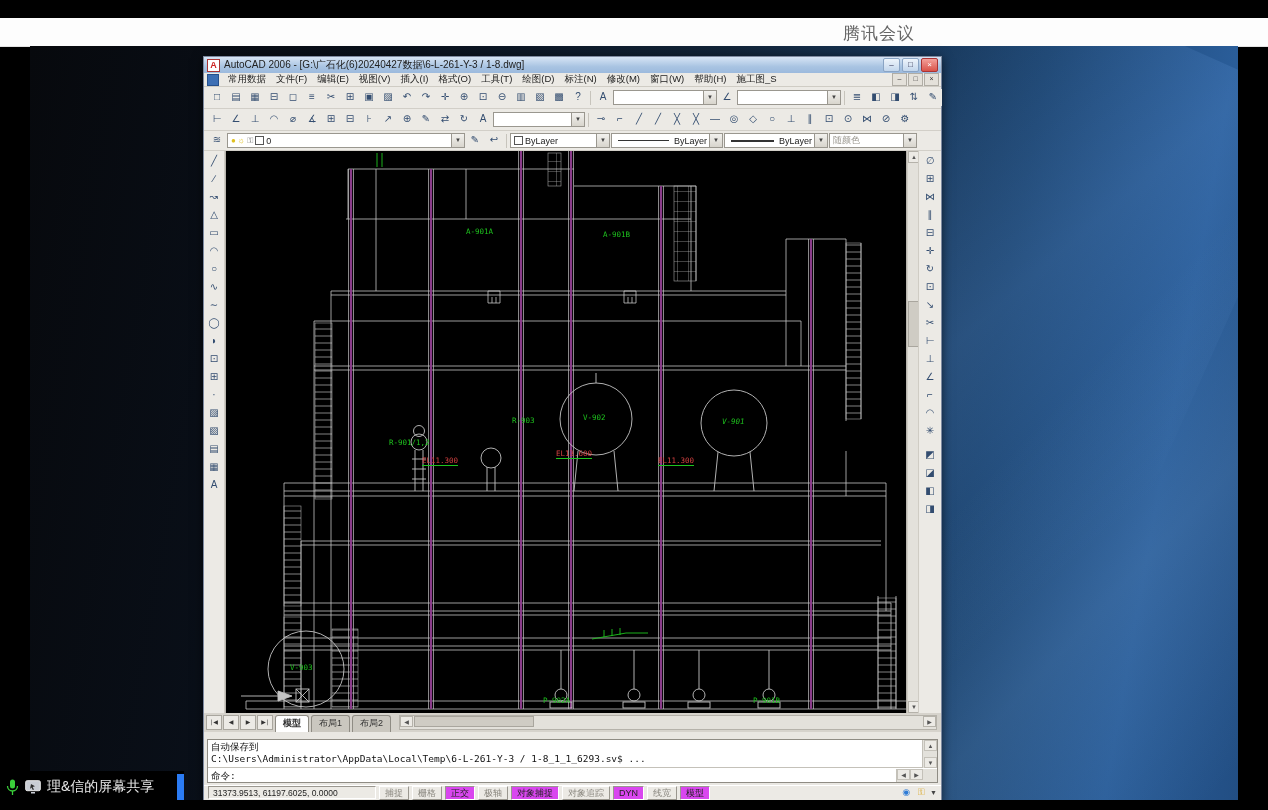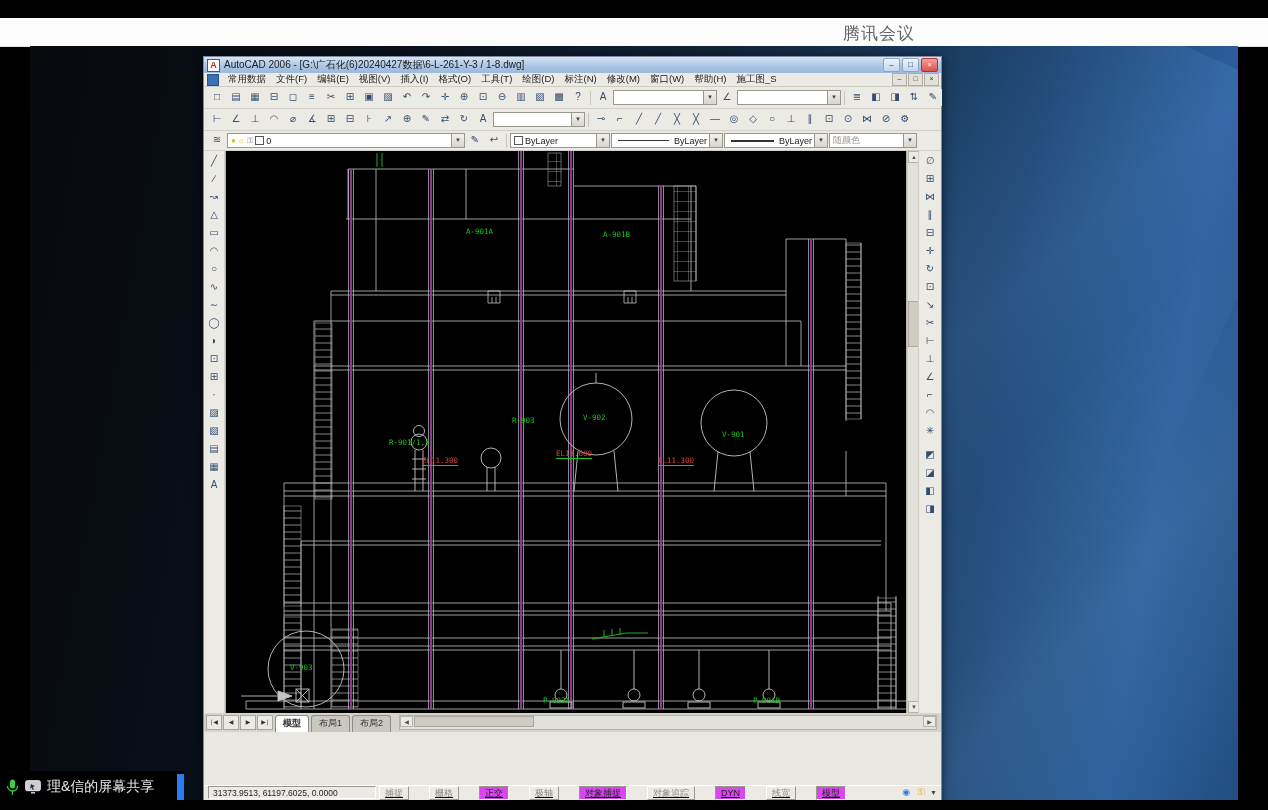--- a/index.html
+++ b/index.html
@@ -356,21 +356,21 @@
         <g stroke="#1ec41e" stroke-width="0.9" fill="none">
           <path d="M151 2V16 M156 2V16 M366 488L400 482L422 482 M378 486V479 M386 485V478 M394 484V477"></path>
         </g>
       </svg>
       <div id="cad-labels">
           <span class="cadlabel green" style="left: 240px; top: 76px;">A-901A</span>
           <span class="cadlabel green" style="left: 377px; top: 79px;">A-901B</span>
           <span class="cadlabel green" style="left: 163px; top: 266px; margin-top: 21px;">R-901/1,2</span>
           <span class="cadlabel green" style="left: 250px; top: 265px; margin-left: 36px;">R-903</span>
           <span class="cadlabel green" style="left: 357px; top: 262px;">V-902</span>
-          <span class="cadlabel green" style="left: 496px; top: 279px;">V-901</span>
+          <span class="cadlabel green" style="left: 496px; top: 266px; font-style: italic;">V-901</span>
           <span class="cadlabel green" style="left: 64px; top: 512px;">V-903</span>
           <span class="cadlabel green" style="left: 317px; top: 545px;">P-902A</span>
           <span class="cadlabel green" style="left: 392px; top: 545px; margin-top: 16px;">P-902B</span>
           <span class="cadlabel green" style="left: 455px; top: 561px;">P-901A</span>
           <span class="cadlabel green" style="left: 527px; top: 545px;">P-901B</span>
           <span class="cadlabel red" style="left: 196px; top: 305px;">EL11.300</span>
           <span class="cadlabel red" style="left: 330px; top: 298px;">EL13.600</span>
           <span class="cadlabel red" style="left: 432px; top: 305px;">EL11.300</span>
         </div>
     </div>
@@ -422,24 +422,39 @@
         <span class="tab">布局1</span>
         <span class="tab">布局2</span>
       </span>
     <div id="hscroll">
       <div class="hbtn" style="left:0;">◀</div>
       <div id="hthumb"></div>
       <div class="hbtn" style="right:0;">▶</div>
     </div>
   </div>
 
+  <div id="cmdwrap" class="abs">
+    <div id="cmdhist">
+      <div class="cmdline">自动保存到</div>
+      <div class="cmdline">C:\Users\Administrator\AppData\Local\Temp\6-L-261-Y-3 / 1-8_1_1_6293.sv$ ...</div>
+    </div>
+    <div id="cmdvsb">
+      <div class="cmdarrow" style="position:absolute;top:0;right:0;">▲</div>
+      <div class="cmdarrow" style="position:absolute;bottom:0;right:0;">▼</div>
+    </div>
+    <div id="cmdprompt" class="cmdline">命令:</div>
+    <div id="cmdhsb">
+      <div class="cmdarrow">◀</div>
+      <div class="cmdarrow">▶</div>
+    </div>
+  </div>
 
   <div id="statusbar" class="abs">
     <div id="coords">31373.9513, 61197.6025, 0.0000</div>
-    <span id="status-toggles" style="display:flex;gap:20px;text-decoration:underline;">
+    <span id="status-toggles" style="display:flex;gap:3px;">
         <button class="sbtn">捕捉</button>
         <button class="sbtn">栅格</button>
         <button class="sbtn on">正交</button>
         <button class="sbtn">极轴</button>
         <button class="sbtn on">对象捕捉</button>
         <button class="sbtn">对象追踪</button>
         <button class="sbtn on">DYN</button>
         <button class="sbtn">线宽</button>
         <button class="sbtn on">模型</button>
       </span>

